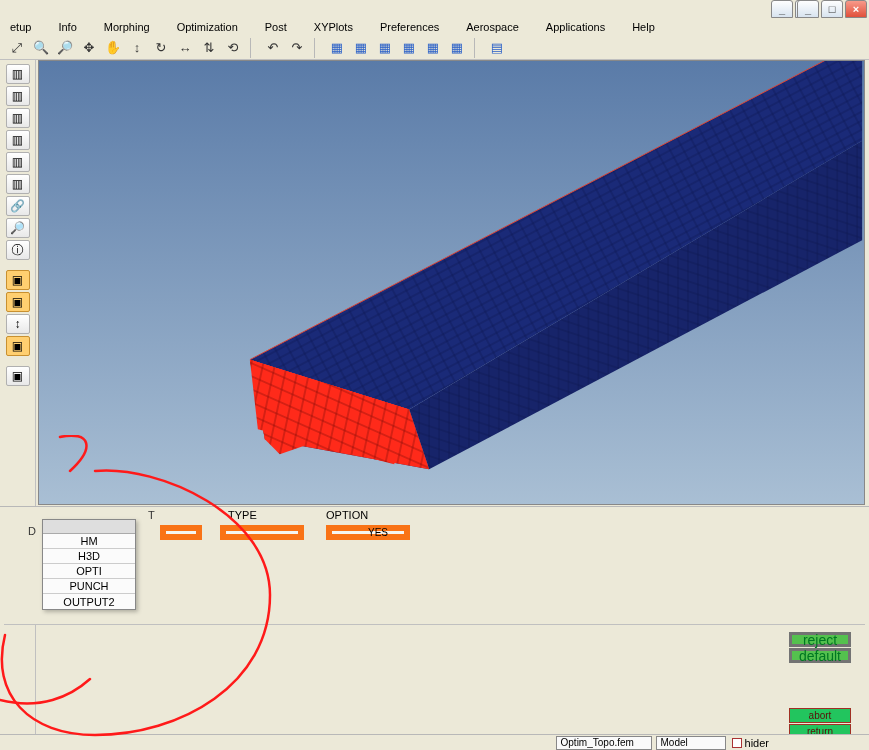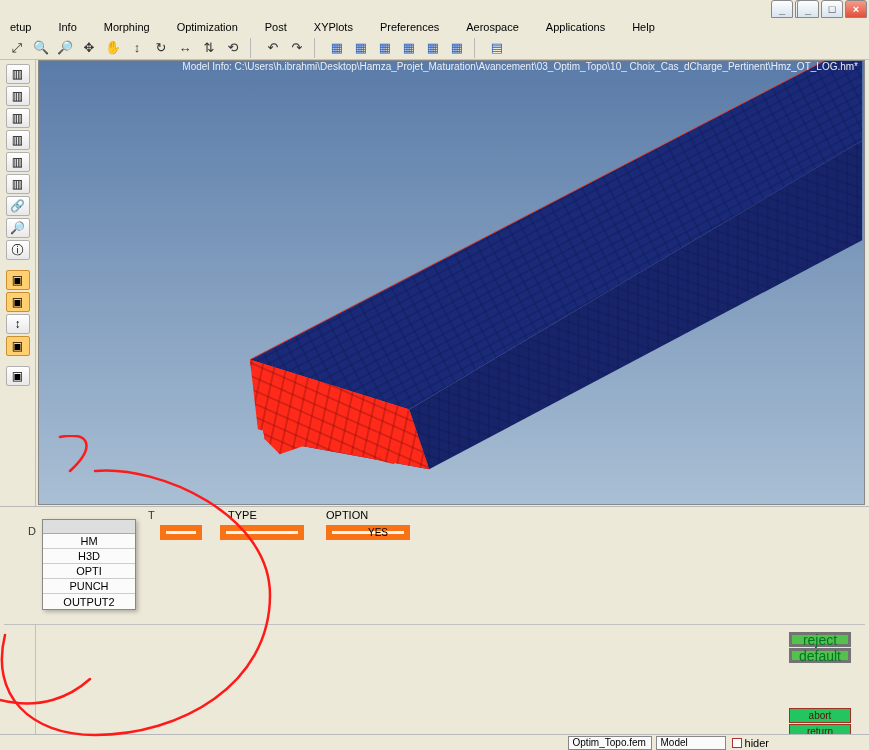--- a/index.html
+++ b/index.html
@@ -123,21 +123,20 @@
   <div style="height:6px"></div>
   <div class="vbtn sel">▣</div>
   <div class="vbtn sel">▣</div>
   <div class="vbtn">↕</div>
   <div class="vbtn sel">▣</div>
   <div style="height:6px"></div>
   <div class="vbtn">▣</div>
 </div>
 
 <div class="viewport">
-  <div class="model-info">Model Info: C:\Users\h.ibrahmi\Desktop\Hamza_Projet_Maturation\Avancement\03_Optim_Topo\10_ Choix_Cas_dCharge_Pertinent\Hmz_OT_LOG.hm*</div>
   <svg width="100%" height="100%" viewBox="0 0 825 445">
     <defs>
       <pattern id="meshTop" width="12" height="8" patternUnits="userSpaceOnUse" patternTransform="rotate(-28)">
         <rect width="12" height="8" fill="#1a2a78"></rect>
         <path d="M0 0H12M0 8H12M0 0V8M12 0V8" stroke="#0d1650" stroke-width="0.6"></path>
       </pattern>
       <pattern id="meshSide" width="10" height="10" patternUnits="userSpaceOnUse" patternTransform="skewY(18)">
         <rect width="10" height="10" fill="#17246a"></rect>
         <path d="M0 0H10M0 10H10M0 0V10M10 0V10" stroke="#0c1448" stroke-width="0.5"></path>
       </pattern>
@@ -187,21 +186,21 @@
 <div class="divider"></div>
 
 <div class="btn-green" style="top:632px;">reject</div>
 <div class="btn-green" style="top:648px;">default</div>
 
 <div class="btn-red" style="top:708px;">abort</div>
 <div class="btn-red" style="top:724px;">return</div>
 
 <div class="statusbar">
   <div style="flex:1"></div>
-  <div class="stat-field" style="width:84px; margin-right:4px;">Optim_Topo.fem</div>
+  <div class="stat-field" style="width:96px; margin-right:4px;">Optim_Topo.fem</div>
   <div class="stat-field" style="width:70px; margin-right:6px;">Model</div>
   <div style="display:flex; align-items:center; gap:3px; margin-right:10px;">
     <span style="width:10px;height:10px;border:1px solid #a33;background:#fff;display:inline-block"></span>
     <span>hider</span>
   </div>
   <div style="width:90px"></div>
 </div>
 
 <svg class="annotation" viewBox="0 0 300 310">
   <path d="M60 2 C90 -4 96 12 70 36

